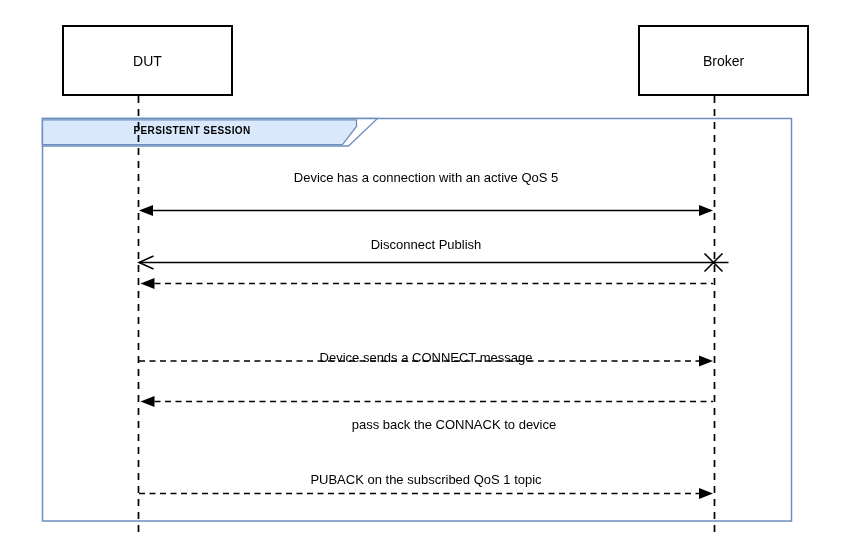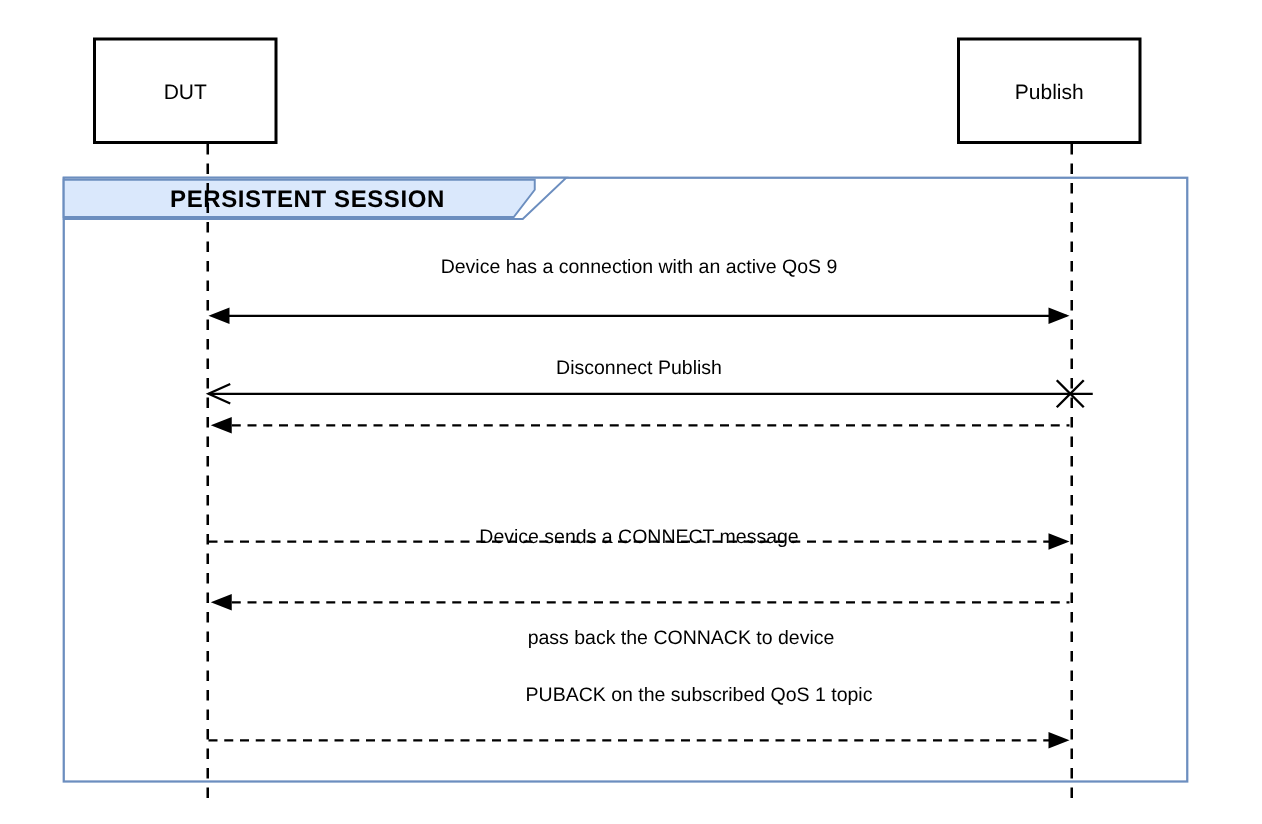--- a/index.html
+++ b/index.html
@@ -25,35 +25,35 @@
   .tab-inner{fill:var(--frame-fill);stroke:var(--frame-border);stroke-width:1.3;}
   .lifeline{stroke:var(--line);stroke-width:1.7;stroke-dasharray:7 6;fill:none;}
   .msg{stroke:var(--line);stroke-width:1.5;fill:none;}
   .msg.dashed{stroke-dasharray:6 4.5;}
   .head{fill:var(--line);stroke:none;}
   .open-head{fill:none;stroke:var(--line);stroke-width:1.5;}
   .cross{fill:none;stroke:var(--line);stroke-width:1.6;}
   
   .actor{
     position:absolute;
-    width:123px;height:71px;
+    width:171px;height:71px;
     box-sizing:border-box;
     border:2px solid var(--line);
     background:var(--bg);
     display:flex;align-items:center;justify-content:center;
     font-size:14px;
   }
   .actor.dut{left:62px;top:25px;}
   .actor.broker{left:638px;top:25px;}
   
   .frame-title{
     position:absolute;
-    left:205px;top:125px;
+    left:192px;top:125px;
     transform:translateX(-50%);
-    font-size:16px;font-weight:bold;
+    font-size:10px;font-weight:bold;
     letter-spacing:.4px;
     white-space:nowrap;
   }
   
   .msg-label{
     position:absolute;
     left:426px;
     transform:translateX(-50%);
     font-size:13px;
     line-height:16px;
@@ -95,26 +95,26 @@
     <polygon class="head" points="140.5,401.5 154.5,396 154.5,407"></polygon>
 
     <line class="msg dashed" x1="139" y1="493.5" x2="709" y2="493.5"></line>
     <polygon class="head" points="713,493.5 699,488 699,499"></polygon>
   </svg>
 
   <div class="actor dut">
     <span>DUT</span>
   </div>
   <div class="actor broker">
-    <span>Publish</span>
+    <span>Broker</span>
   </div>
 
   <div class="frame-title">PERSISTENT SESSION</div>
 
   <div class="msg-label two-line" style="top:168px;">
-    <span>Device has a connection with an active QoS 9</span>
+    <span>Device has a connection with an active QoS 5</span>
   </div>
   <div class="msg-label" style="top:237px;">Disconnect Publish</div>
   <div class="msg-label" style="top:350px;">Device sends a CONNECT message</div>
   <div class="msg-label" style="top:417px;margin-left:28px;">pass back the CONNACK to device</div>
-  <div class="msg-label" style="top:455px;margin-left:40px;">PUBACK on the subscribed QoS 1 topic</div>
+  <div class="msg-label" style="top:472px;">PUBACK on the subscribed QoS 1 topic</div>
 
 </div>
 
 </body></html>

